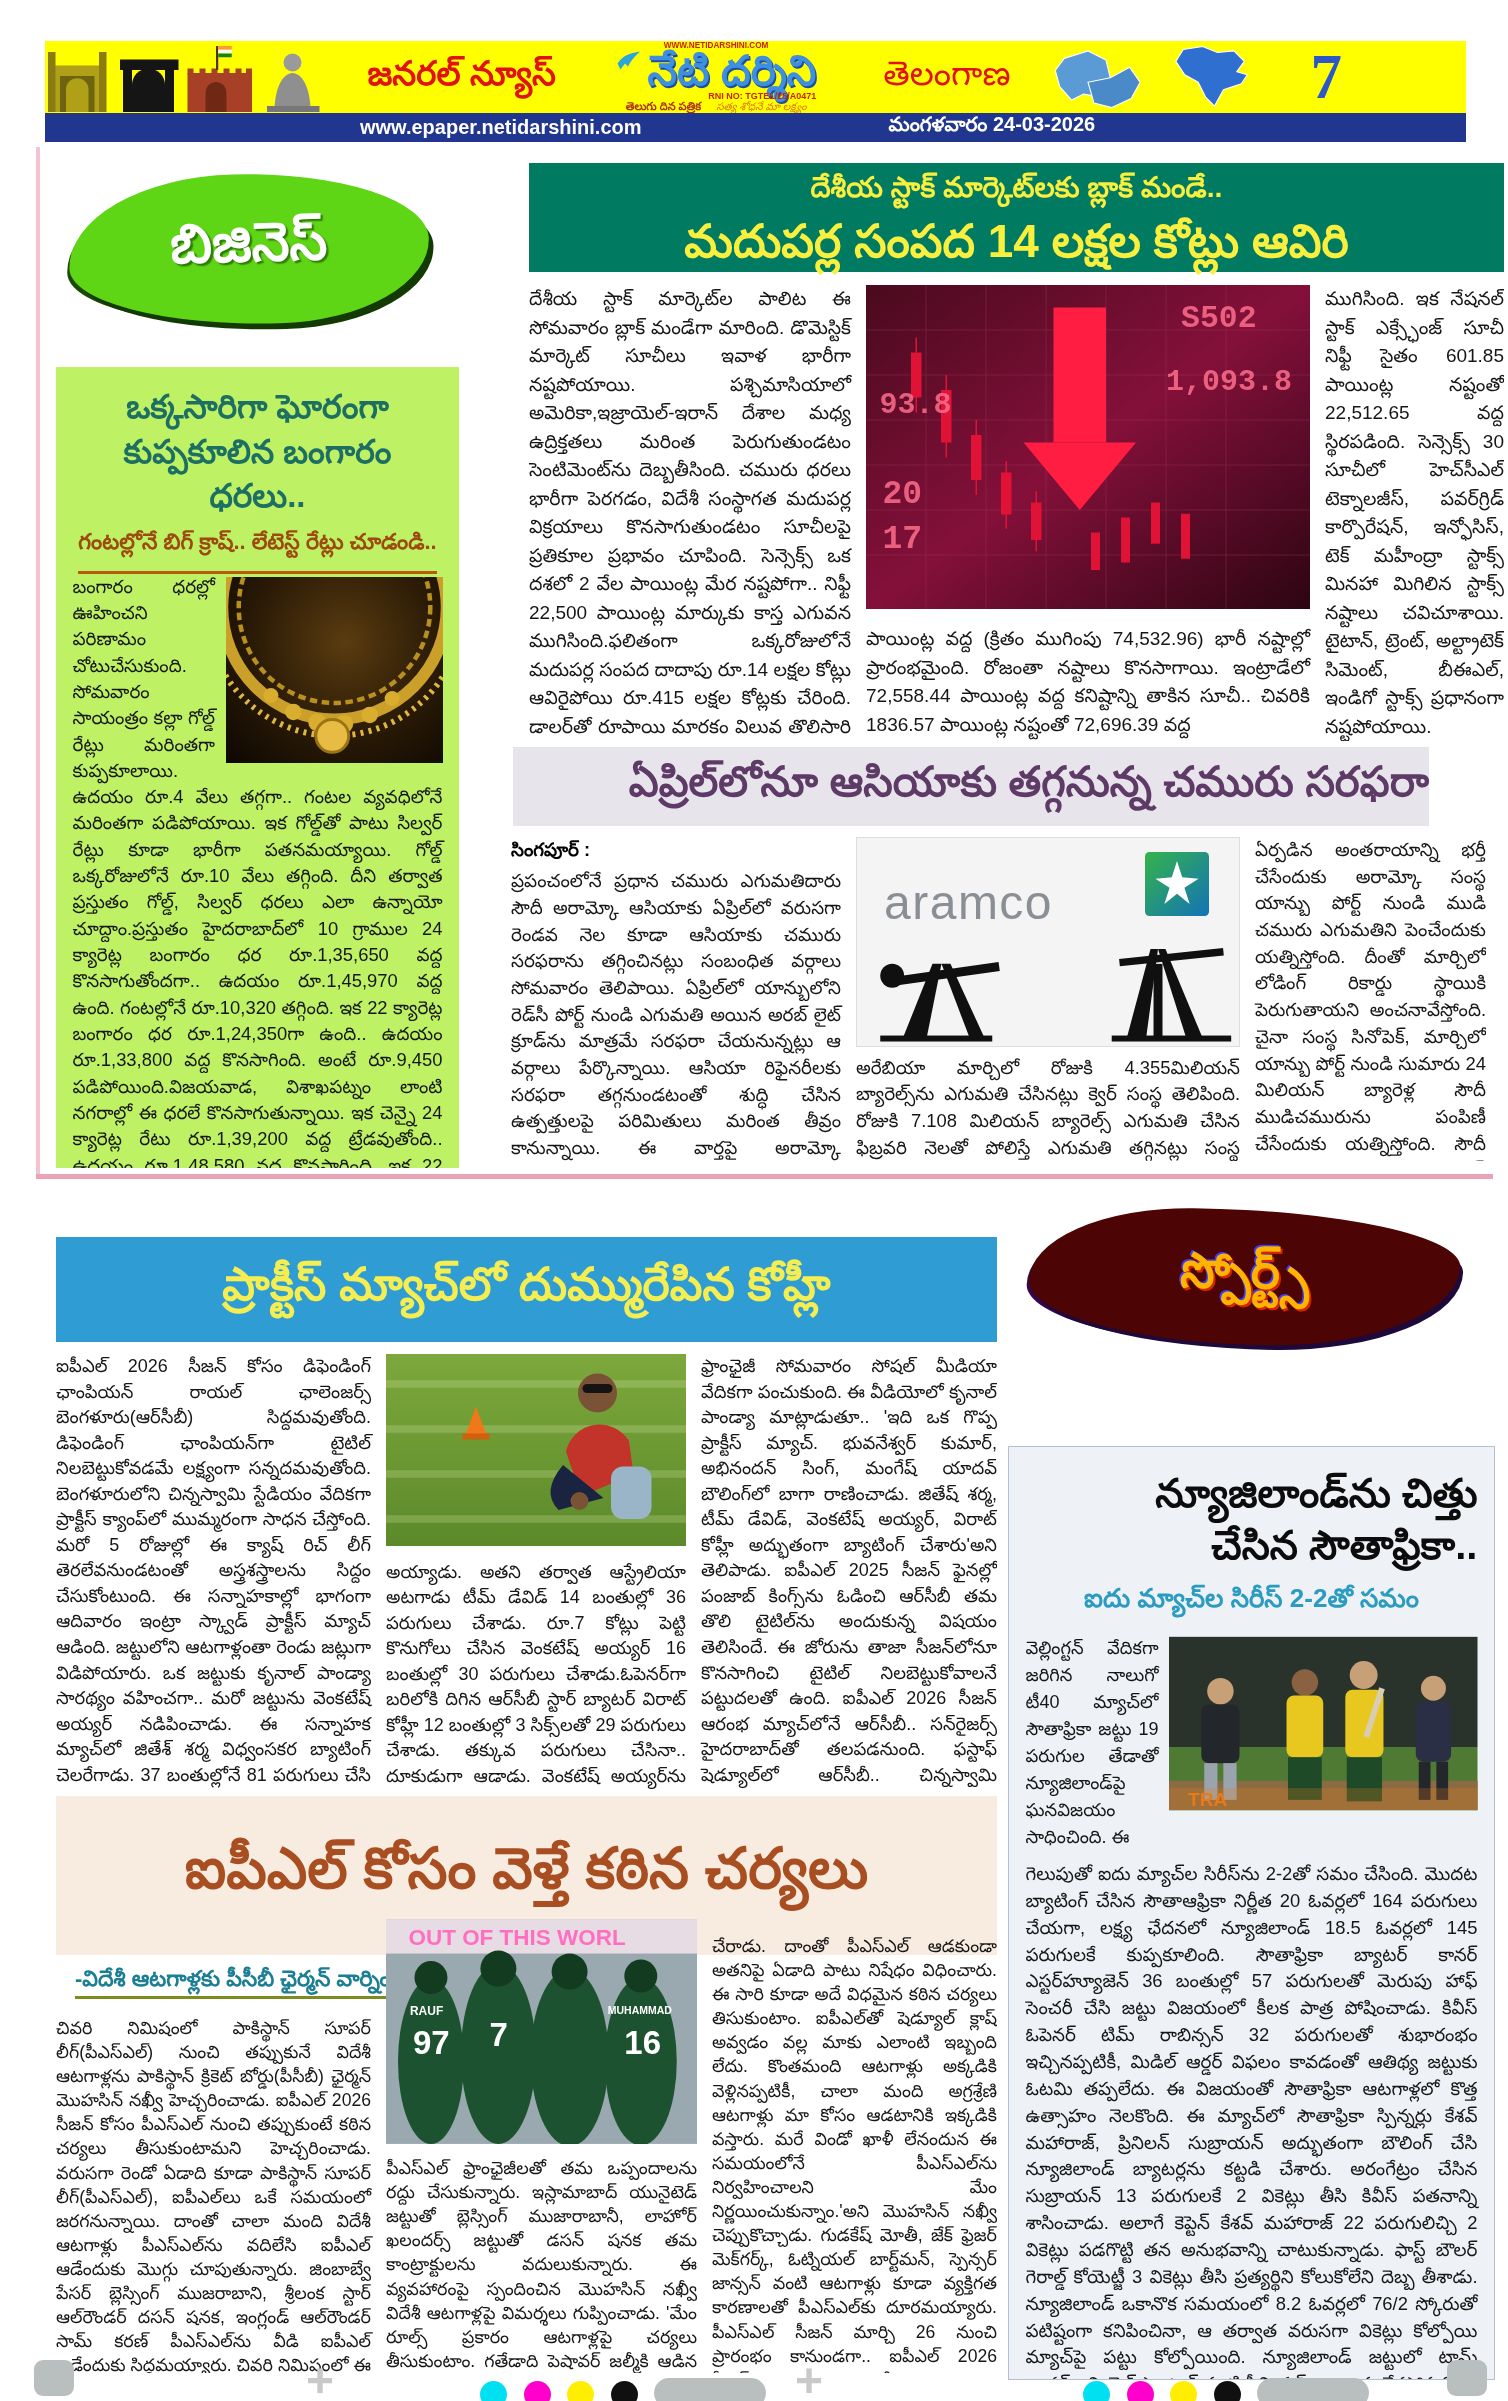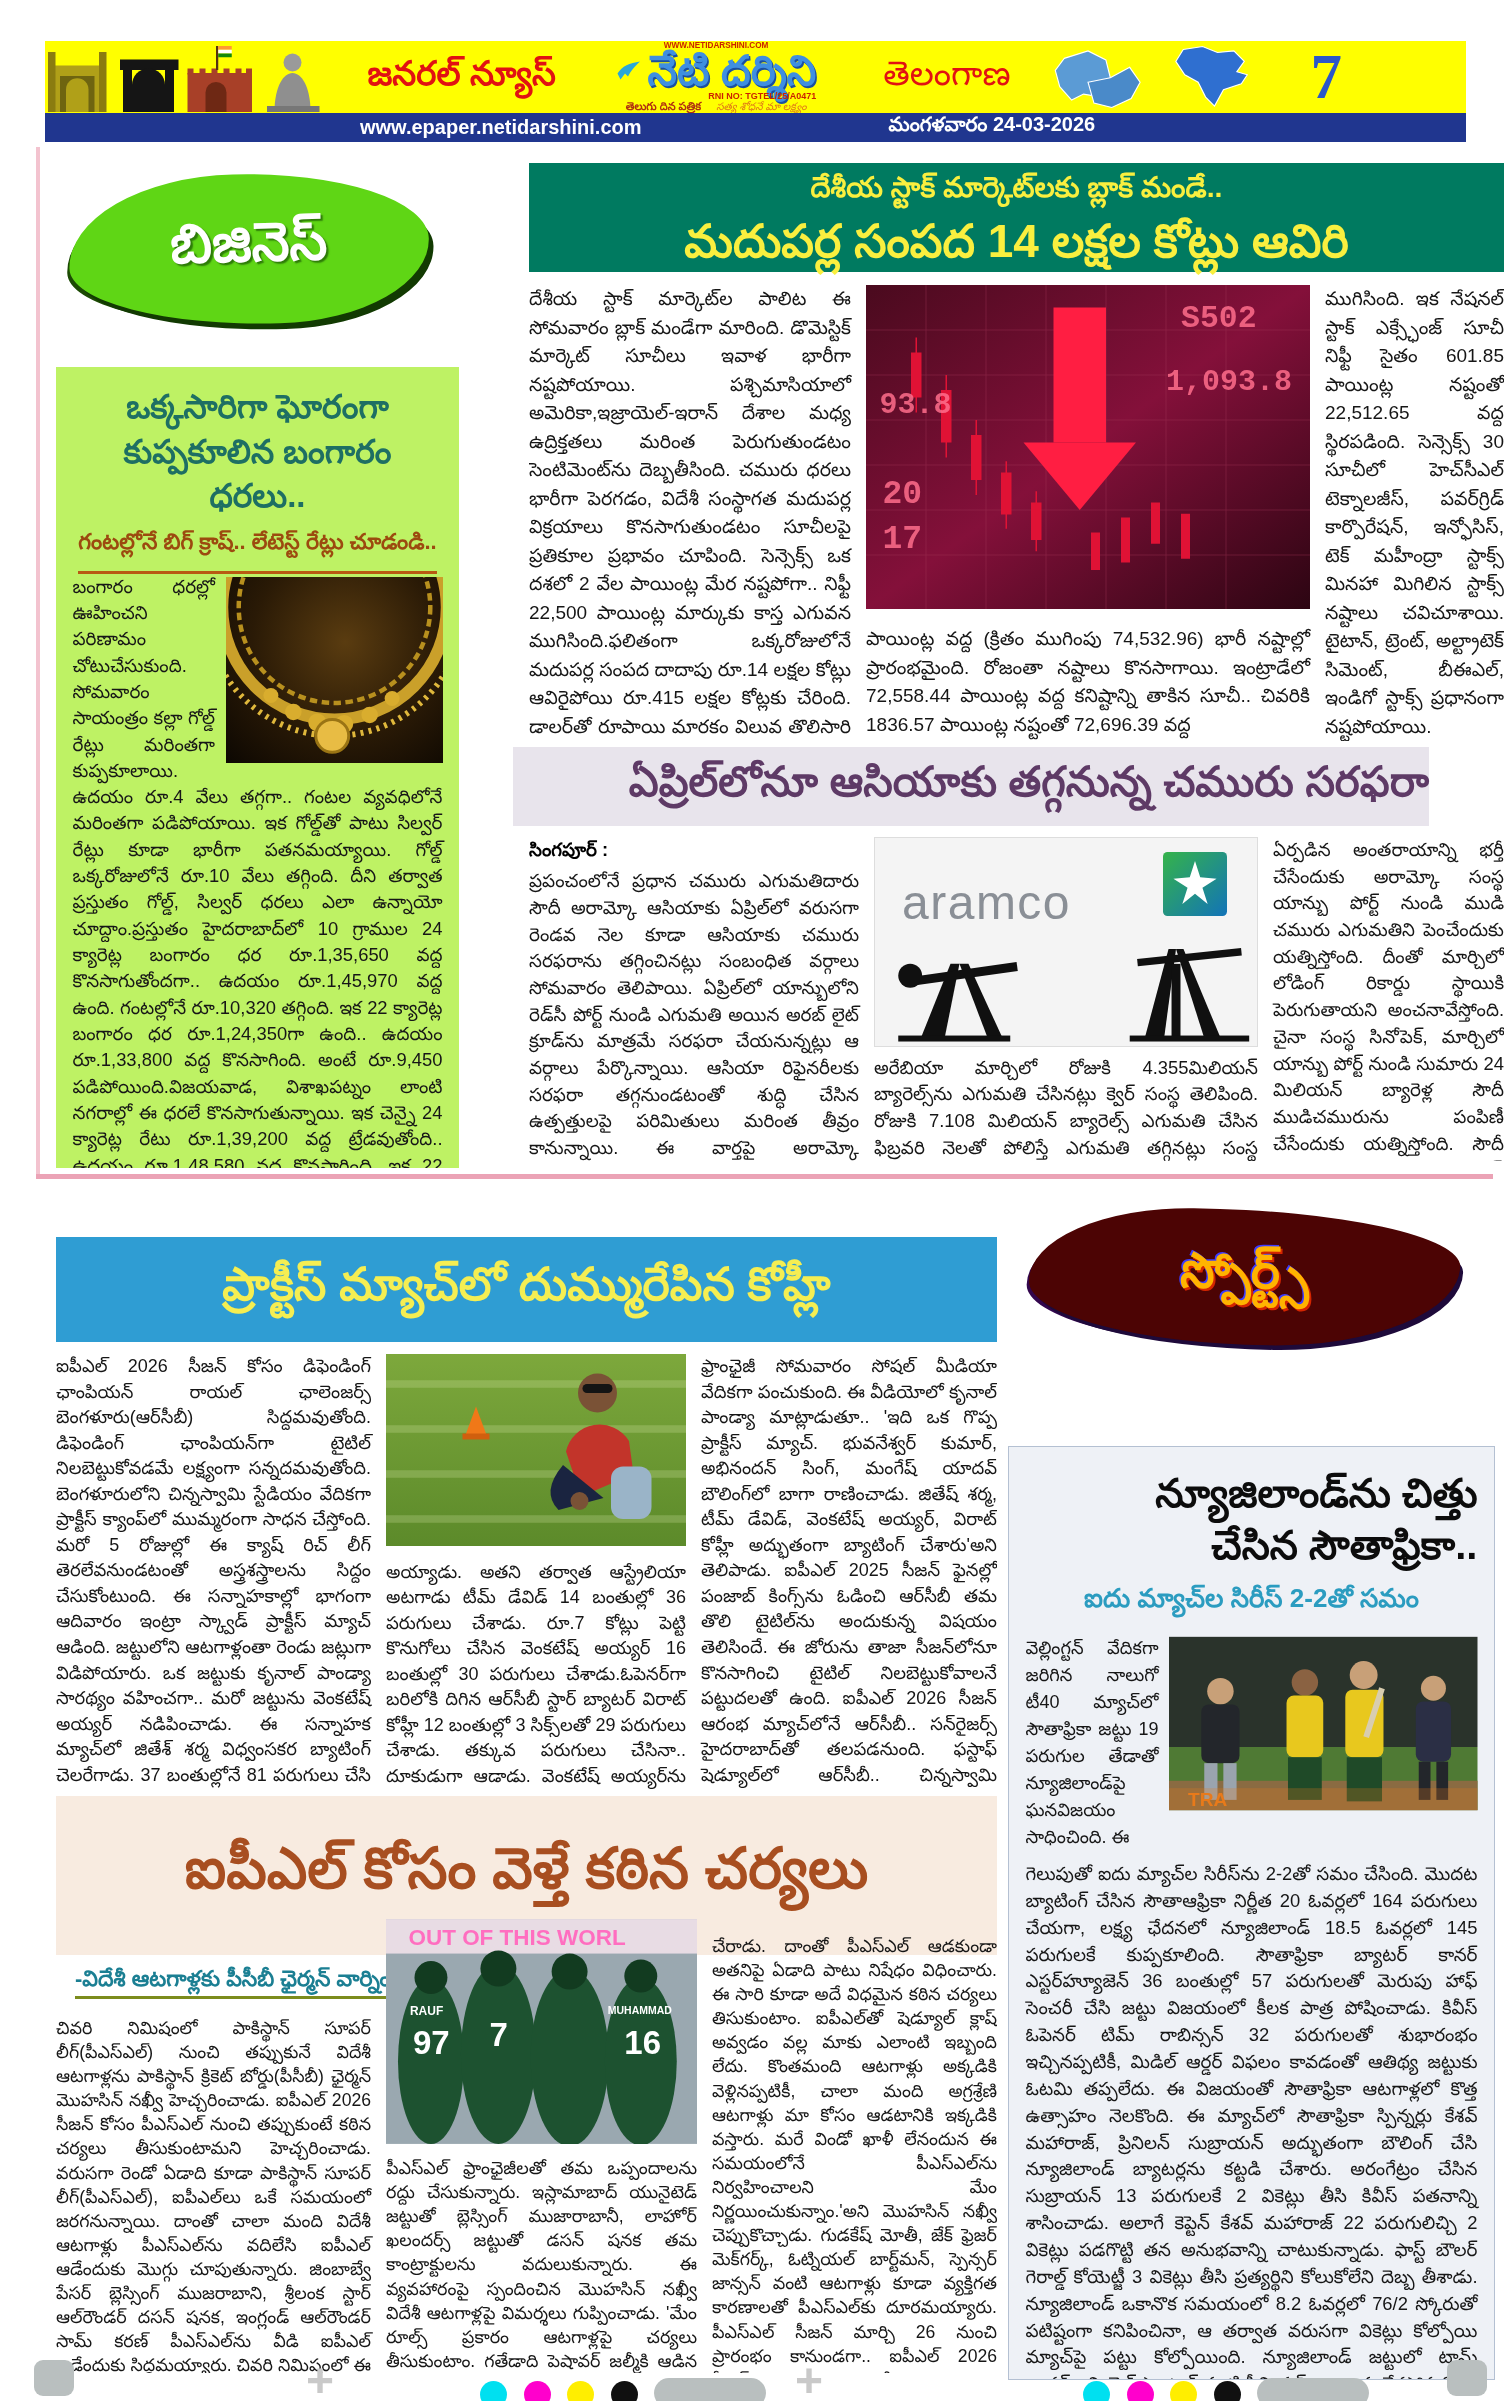--- a/index.html
+++ b/index.html
@@ -45,21 +45,21 @@
   .kicker{font-size:28.5px;font-weight:bold}
   .bigline{font-size:46px;font-weight:bold;margin-top:3px}
   .marketbody{left:529px;top:285px;width:975px;height:456px;display:flex;gap:15px;overflow:hidden}
   .mcol1{width:322px;font-size:19px;line-height:1.5}
   .mcol2{width:444px;font-size:19px;line-height:1.5}
   .mcol3{flex:1;font-size:19px;line-height:1.5}
   .stockimg{width:444px;height:324px;margin-bottom:7.5px}
 
   
   .oilhead{left:513px;top:747px;width:916px;height:79px;background:#e8e4ec;color:#5e3a66;font-size:42px;font-weight:bold;display:flex;align-items:center;justify-content:flex-end}
-  .oilbody{left:529px;top:837px;width:975px;height:324px;display:flex;gap:15px;overflow:hidden}
+  .oilbody{left:511px;top:837px;width:975px;height:324px;display:flex;gap:15px;overflow:hidden}
   .ocol1{width:330px;font-size:18.4px;line-height:1.45}
   .ocol2{width:384px;font-size:18.4px;line-height:1.45}
   .ocol3{flex:1;font-size:18.4px;line-height:1.45}
   .dateline{font-weight:bold;margin-bottom:4.5px}
   .aramcoimg{width:384px;height:210px;background:#f4f4f4;margin-bottom:7.5px;position:relative;overflow:hidden;border:0.7px solid #ddd}
 
   
   .hdiv{left:36px;top:1174px;width:1457px;height:4.5px;background:#eba3b6}
   .vline{left:36px;top:147px;width:3.7px;height:1027px;background:#f3c3cf}
 
@@ -132,21 +132,21 @@
         <rect x="231" y="9" width="18" height="5" fill="#ffffff"></rect>
         <rect x="231" y="14" width="18" height="5" fill="#138808"></rect>
 
       <circle cx="330" cy="26" r="12" fill="#9a9a9a"></circle>
       <path d="M306 92 c0-34 12-52 24-52 c12 0 24 18 24 52 z" fill="#8f8f8f"></path>
       <rect x="296" y="84" width="70" height="8" fill="#777"></rect>
     </svg>
     <div class="edition">జనరల్ న్యూస్</div>
     <div class="logoblock">
       <div class="logosmall">WWW.NETIDARSHINI.COM</div>
-      <div style="display:flex;align-items:center;gap:6px">
+      <div style="display:flex;gap:6px">
         <svg width="25.5" height="22.5" viewBox="0 0 34 30">
             <path d="M2 18 C8 8 18 4 32 2 C24 10 20 14 16 22 L12 18 L6 26 Z" fill="#2aa7d8"></path>
           </svg>
         <span class="logoname">నేటి దర్శిని</span>
       </div>
       <div class="logorni">RNI NO: TGTEL/25/A0471</div>
       <div style="display:flex;justify-content:center;gap:15px">
         <span class="tagline">తెలుగు దిన పత్రిక</span>
         <span class="logomotto">సత్య శోధనే మా లక్ష్యం</span>
       </div>

